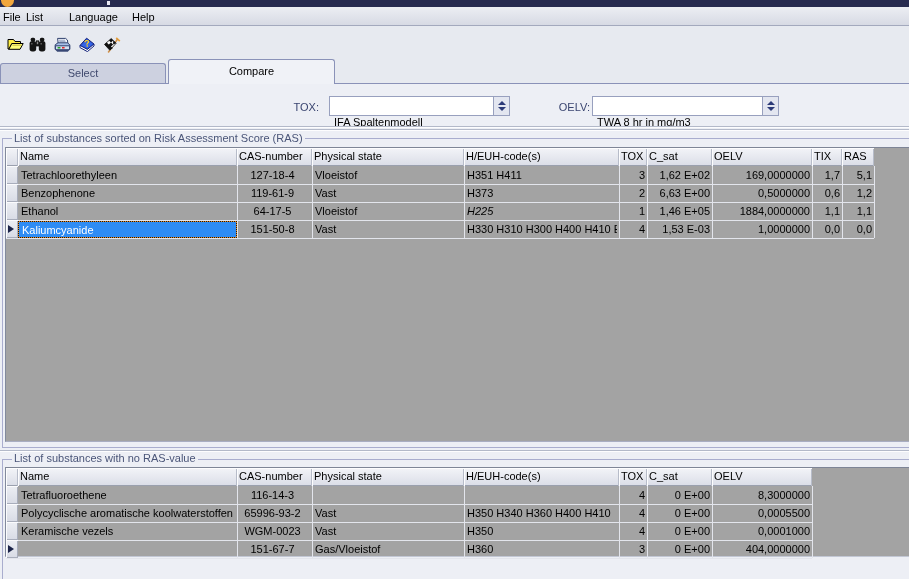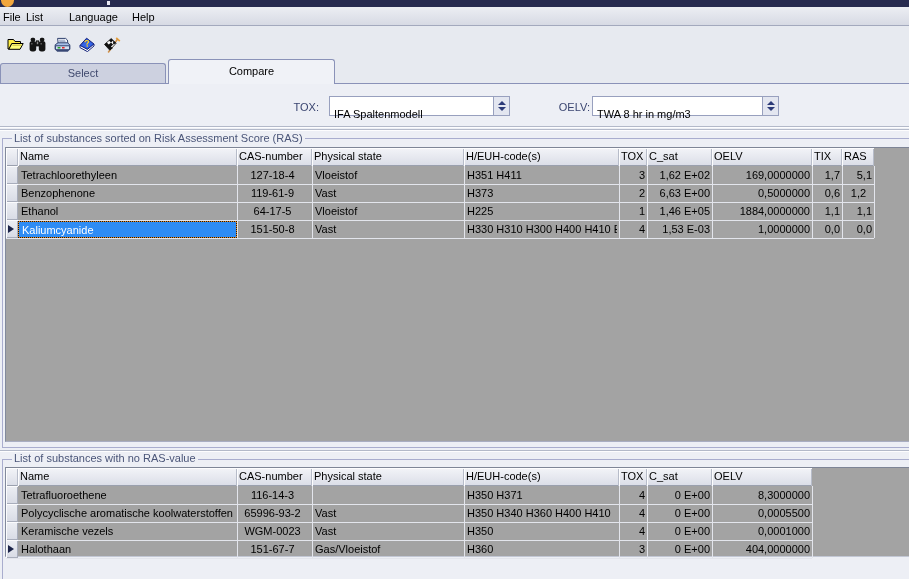--- a/index.html
+++ b/index.html
@@ -15,21 +15,21 @@
   #menuline { left:0; top:25px; width:909px; height:1px; background:#a3a9bd; }
   #toolband { left:0; top:26px; width:909px; height:57px; background:#e7eaf0; }
   
   .tab { position:absolute; border:1px solid #8a92b8; border-bottom:none; border-radius:3px 3px 0 0; text-align:center; }
   #tabline { left:0; top:83px; width:909px; height:1px; background:#8a92b8; }
   #tab-select { left:0; top:63px; width:166px; height:20px; background:#cdd1e0; color:#414a6e; line-height:19px; }
   #tab-compare { left:168px; top:59px; width:167px; height:25px; background:#f0f2f7; line-height:23px; z-index:3; }
   
   .lbl { color:#3a4570; height:14px; line-height:14px; text-align:right; }
   .combo { position:absolute; top:96px; height:20px; background:#fff; border:1px solid #98a0be; }
-  .combo span { position:absolute; left:4px; top:8px; height:24px; line-height:18px; white-space:nowrap; }
+  .combo span { position:absolute; left:4px; top:16px; height:24px; line-height:18px; white-space:nowrap; }
   .spin { position:absolute; right:0; top:0; width:16px; height:18px; background:#e3e6f0; border-left:1px solid #98a0be; }
   .up { position:absolute; left:4px; top:4px; width:0; height:0; border-left:4px solid transparent; border-right:4px solid transparent; border-bottom:4px solid #2c3a78; }
   .dn { position:absolute; left:4px; top:10px; width:0; height:0; border-left:4px solid transparent; border-right:4px solid transparent; border-top:4px solid #2c3a78; }
   
   .hline { position:absolute; height:1px; }
   .vline { position:absolute; width:1px; }
   .gbtitle { position:absolute; left:12px; height:13px; line-height:13px; background:#edeff5; color:#4a5578; padding:0 2px; white-space:nowrap; }
   
   .grid { position:absolute; left:5px; width:904px; background:#a3a3a3; border-top:1px solid #7e8596; border-left:1px solid #828a9c; }
   .hcell { position:absolute; background:linear-gradient(#f3f4f8,#dadde7); box-shadow:inset 1px 1px 0 #fdfdfe, inset -1px 0 0 #b7bcc9, inset 0 -1px 0 #9aa0ae; line-height:17px; padding-left:2px; white-space:nowrap; overflow:hidden; }
@@ -166,26 +166,26 @@
     <div class="cell rgt" style="left:839px;top:18px;width:27px;height:18px;line-height:18px;">5,1</div>
     <div class="icell" style="left:0px;top:36px;width:12px;height:18px;"></div>
     <div class="cell" style="left:15px;top:36px;width:214px;height:18px;line-height:18px;">Benzophenone</div>
     <div class="cell ctr" style="left:234px;top:36px;width:65px;height:18px;line-height:18px;">119-61-9</div>
     <div class="cell" style="left:309px;top:36px;width:147px;height:18px;line-height:18px;">Vast</div>
     <div class="cell" style="left:461px;top:36px;width:150px;height:18px;line-height:18px;">H373</div>
     <div class="cell rgt" style="left:616px;top:36px;width:23px;height:18px;line-height:18px;">2</div>
     <div class="cell rgt" style="left:644px;top:36px;width:60px;height:18px;line-height:18px;">6,63 E+00</div>
     <div class="cell rgt" style="left:709px;top:36px;width:95px;height:18px;line-height:18px;">0,5000000</div>
     <div class="cell rgt" style="left:809px;top:36px;width:25px;height:18px;line-height:18px;">0,6</div>
-    <div class="cell rgt" style="left:839px;top:36px;width:27px;height:18px;line-height:18px;text-align:center;">1,2</div>
+    <div class="cell rgt" style="left:839px;top:36px;width:27px;height:18px;line-height:18px;">1,2</div>
     <div class="icell" style="left:0px;top:54px;width:12px;height:18px;"></div>
     <div class="cell" style="left:15px;top:54px;width:214px;height:18px;line-height:18px;">Ethanol</div>
     <div class="cell ctr" style="left:234px;top:54px;width:65px;height:18px;line-height:18px;">64-17-5</div>
     <div class="cell" style="left:309px;top:54px;width:147px;height:18px;line-height:18px;">Vloeistof</div>
-    <div class="cell" style="left:461px;top:54px;width:150px;height:18px;line-height:18px;">H225</div>
+    <div class="cell" style="left:461px;top:54px;width:150px;height:18px;line-height:18px;font-style:italic;">H225</div>
     <div class="cell rgt" style="left:616px;top:54px;width:23px;height:18px;line-height:18px;">1</div>
     <div class="cell rgt" style="left:644px;top:54px;width:60px;height:18px;line-height:18px;">1,46 E+05</div>
     <div class="cell rgt" style="left:709px;top:54px;width:95px;height:18px;line-height:18px;">1884,0000000</div>
     <div class="cell rgt" style="left:809px;top:54px;width:25px;height:18px;line-height:18px;">1,1</div>
     <div class="cell rgt" style="left:839px;top:54px;width:27px;height:18px;line-height:18px;">1,1</div>
     <div class="icell" style="left:0px;top:72px;width:12px;height:18px;"></div>
     <div class="arrow" style="left:2px;top:77px;"></div>
     <div class="cell selcell" style="left:12px;top:73px;width:219px;height:17px;line-height:16px;">Kaliumcyanide</div>
     <div class="cell ctr" style="left:234px;top:72px;width:65px;height:18px;line-height:18px;">151-50-8</div>
     <div class="cell" style="left:309px;top:72px;width:147px;height:18px;line-height:18px;">Vast</div>
@@ -220,21 +220,20 @@
     <div class="colline" style="left:641px;top:18px;height:72px;"></div>
     <div class="colline" style="left:706px;top:18px;height:72px;"></div>
     <div class="colline" style="left:806px;top:18px;height:72px;"></div>
     <div class="rowline" style="left:0px;top:36px;width:806px;"></div>
     <div class="rowline" style="left:0px;top:54px;width:806px;"></div>
     <div class="rowline" style="left:0px;top:72px;width:806px;"></div>
     <div class="rowline" style="left:0px;top:90px;width:806px;"></div>
     <div class="icell" style="left:0px;top:18px;width:12px;height:18px;"></div>
     <div class="cell" style="left:15px;top:18px;width:214px;height:18px;line-height:18px;">Tetrafluoroethene</div>
     <div class="cell ctr" style="left:234px;top:18px;width:65px;height:18px;line-height:18px;">116-14-3</div>
-    <div class="cell" style="left:461px;top:18px;width:150px;height:18px;line-height:18px;">H350 H371</div>
     <div class="cell rgt" style="left:616px;top:18px;width:23px;height:18px;line-height:18px;">4</div>
     <div class="cell rgt" style="left:644px;top:18px;width:60px;height:18px;line-height:18px;">0 E+00</div>
     <div class="cell rgt" style="left:709px;top:18px;width:95px;height:18px;line-height:18px;">8,3000000</div>
     <div class="icell" style="left:0px;top:36px;width:12px;height:18px;"></div>
     <div class="cell" style="left:15px;top:36px;width:214px;height:18px;line-height:18px;">Polycyclische aromatische koolwaterstoffen u</div>
     <div class="cell ctr" style="left:234px;top:36px;width:65px;height:18px;line-height:18px;">65996-93-2</div>
     <div class="cell" style="left:309px;top:36px;width:147px;height:18px;line-height:18px;">Vast</div>
     <div class="cell" style="left:461px;top:36px;width:150px;height:18px;line-height:18px;">H350 H340 H360 H400 H410</div>
     <div class="cell rgt" style="left:616px;top:36px;width:23px;height:18px;line-height:18px;">4</div>
     <div class="cell rgt" style="left:644px;top:36px;width:60px;height:18px;line-height:18px;">0 E+00</div>
@@ -242,20 +241,19 @@
     <div class="icell" style="left:0px;top:54px;width:12px;height:18px;"></div>
     <div class="cell" style="left:15px;top:54px;width:214px;height:18px;line-height:18px;">Keramische vezels</div>
     <div class="cell ctr" style="left:234px;top:54px;width:65px;height:18px;line-height:18px;">WGM-0023</div>
     <div class="cell" style="left:309px;top:54px;width:147px;height:18px;line-height:18px;">Vast</div>
     <div class="cell" style="left:461px;top:54px;width:150px;height:18px;line-height:18px;">H350</div>
     <div class="cell rgt" style="left:616px;top:54px;width:23px;height:18px;line-height:18px;">4</div>
     <div class="cell rgt" style="left:644px;top:54px;width:60px;height:18px;line-height:18px;">0 E+00</div>
     <div class="cell rgt" style="left:709px;top:54px;width:95px;height:18px;line-height:18px;">0,0001000</div>
     <div class="icell" style="left:0px;top:72px;width:12px;height:18px;"></div>
     <div class="arrow" style="left:2px;top:77px;"></div>
-    <div class="cell" style="left:15px;top:72px;width:214px;height:18px;line-height:18px;">Halothaan</div>
     <div class="cell ctr" style="left:234px;top:72px;width:65px;height:18px;line-height:18px;">151-67-7</div>
     <div class="cell" style="left:309px;top:72px;width:147px;height:18px;line-height:18px;">Gas/Vloeistof</div>
     <div class="cell" style="left:461px;top:72px;width:150px;height:18px;line-height:18px;">H360</div>
     <div class="cell rgt" style="left:616px;top:72px;width:23px;height:18px;line-height:18px;">3</div>
     <div class="cell rgt" style="left:644px;top:72px;width:60px;height:18px;line-height:18px;">0 E+00</div>
     <div class="cell rgt" style="left:709px;top:72px;width:95px;height:18px;line-height:18px;">404,0000000</div>
   </div>
 
 </body></html>

